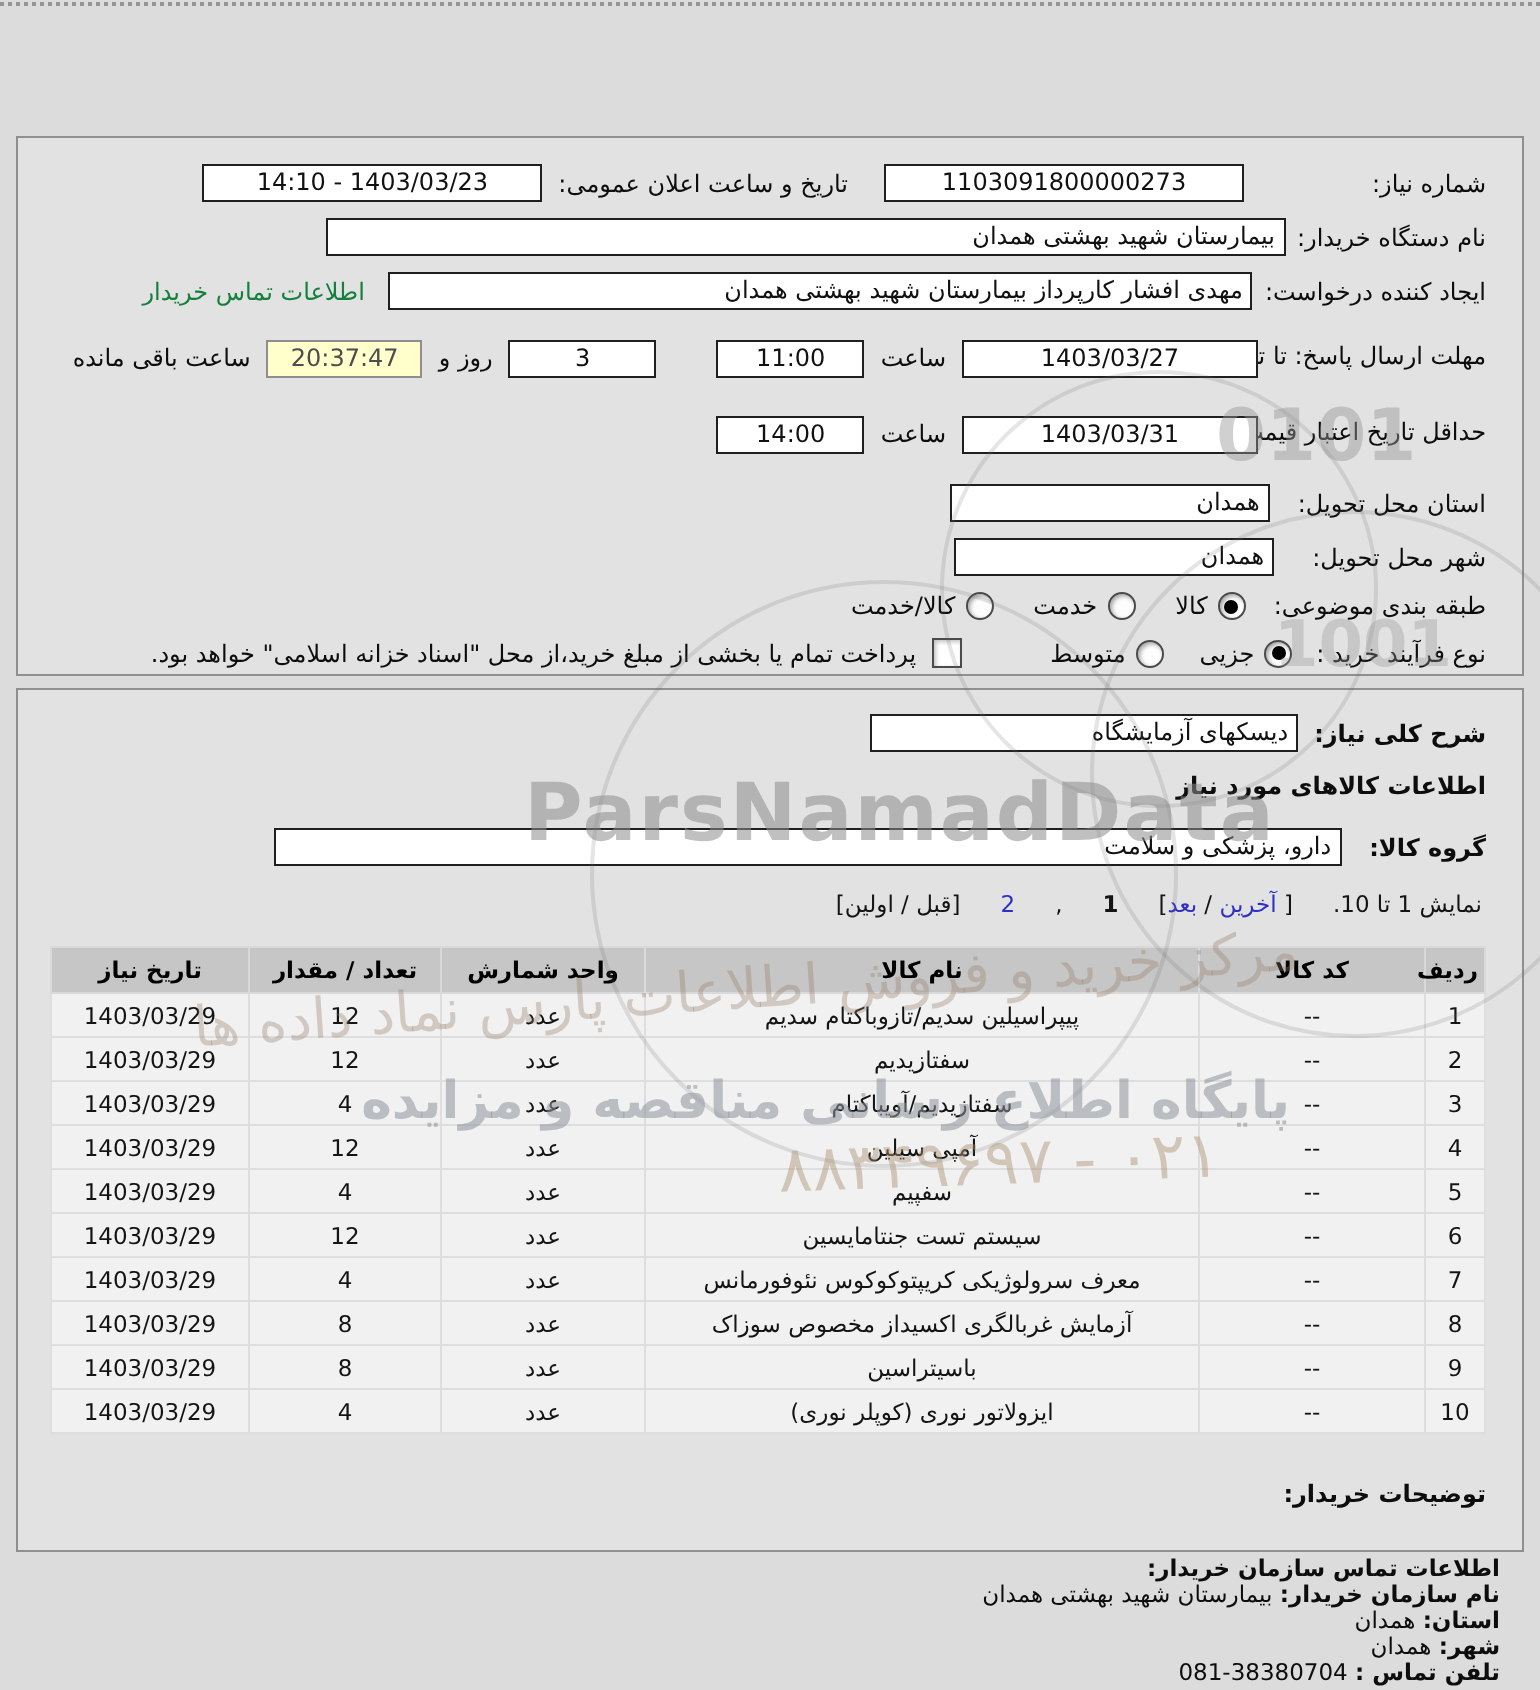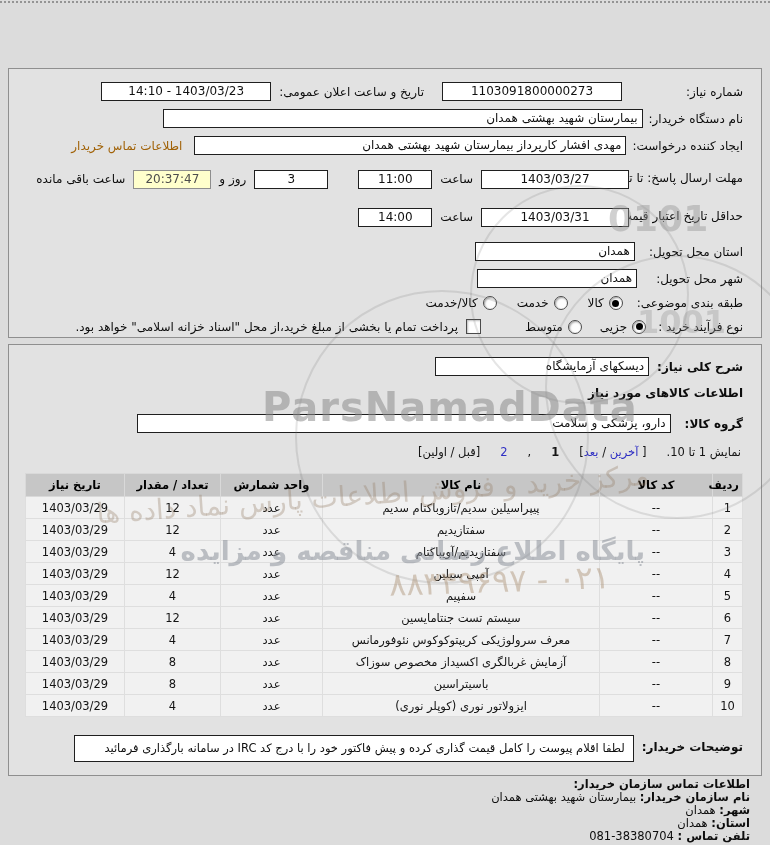--- a/index.html
+++ b/index.html
@@ -22,21 +22,21 @@
   .b{font-weight:bold;}
 
   .fld{background:#fff;border:1px solid #1f1f1f;height:17px;line-height:17px;font-family:"DejaVu Sans",sans-serif;
     font-size:12px;padding:0 4px;box-sizing:content-box;color:#111;}
   input.fld{outline:none;}
   .center{text-align:center;}
   .rightal{text-align:right;}
   .ltr{direction:ltr;unicode-bidi:isolate;}
   .timer{background:#ffffcc;border:1px solid #8e8e8e;color:#4d4d4d;}
 
-  .link{color:#a16207;text-decoration:none;cursor:pointer;text-align:center;}
+  .link{color:#15803d;text-decoration:none;cursor:pointer;text-align:center;}
   .plink{color:#2f2fc4;text-decoration:none;cursor:pointer;}
 
   .radio{width:12px;height:12px;border:1px solid #4a4a4a;border-radius:50%;background:#fdfdfd;display:inline-block;
     position:relative;box-shadow:inset 1px 1px 2px rgba(0,0,0,.35);flex:0 0 auto;}
   .radio.checked::after{content:"";position:absolute;top:2.5px;left:2.5px;right:2.5px;bottom:2.5px;background:#000;border-radius:50%;}
   .checkbox{width:13px;height:13px;border:1px solid #4a4a4a;background:#fff;display:inline-block;
     box-shadow:inset 1px 1px 2px rgba(0,0,0,.25);flex:0 0 auto;}
   .optgrp{display:flex;align-items:center;gap:5px;}
 
   
@@ -288,36 +288,35 @@
             <td>ایزولاتور نوری (کوپلر نوری)</td>
             <td>عدد</td>
             <td>4</td>
             <td class="ltr">1403/03/29</td>
           </tr>
         </tbody>
     </table>
 
     <div class="row" style="margin-top:18px;align-items:flex-start;">
       <span class="lbl b" style="margin-top:5px;">توضیحات خریدار:</span>
-      <span class="notesbox rightal" style="margin-right:8px;">لطفا اقلام پیوست را کامل قیمت گذاری کرده و پیش فاکتور خود را با درج کد IRC در سامانه بارگذاری فرمائید</span>
     </div>
   </div>
 
   <div class="footer">
     <div class="b">اطلاعات تماس سازمان خریدار:</div>
     <div>
       <span class="b">نام سازمان خریدار:</span>
       <span>بیمارستان شهید بهشتی همدان</span>
     </div>
     <div>
+      <span class="b">استان:</span>
+      <span>همدان</span>
+    </div>
+    <div>
       <span class="b">شهر:</span>
-      <span>همدان</span>
-    </div>
-    <div>
-      <span class="b">استان:</span>
       <span>همدان</span>
     </div>
     <div>
       <span class="b">تلفن تماس :</span>
       <span class="ltr">081-38380704</span>
     </div>
   </div>
 
   <div class="wm wm-circle c1"></div>
   <div class="wm wm-circle c2"></div>

